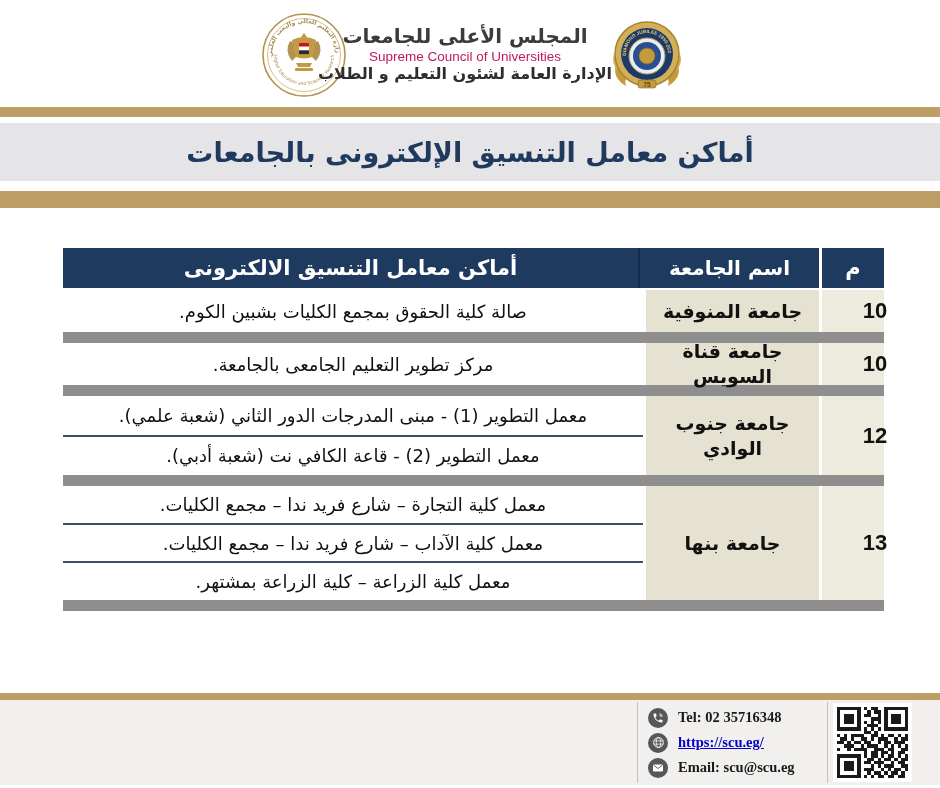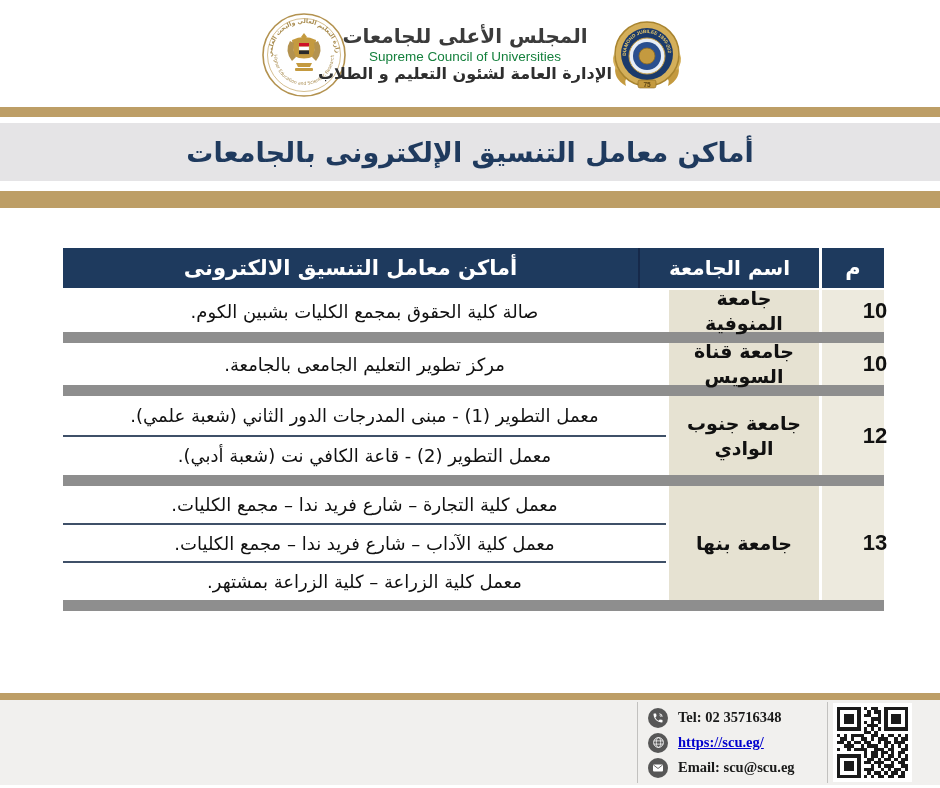--- a/index.html
+++ b/index.html
@@ -8,21 +8,21 @@
     position:relative; width:940px; height:788px; background:#ffffff;
     margin:0 auto; overflow:hidden;
     font-family:"DejaVu Sans", sans-serif;
   }
   
   .hdr { position:absolute; top:0; left:0; width:940px; height:107px; background:#fff; }
   .emblem { position:absolute; left:262px; top:13px; width:84px; height:84px; }
   .medal  { position:absolute; left:604px; top:14px; width:86px; height:84px; }
   .hdr-text { position:absolute; left:315px; top:24px; width:300px; text-align:center; }
   .hdr-ar-title { font-size:20px; font-weight:bold; color:#3b3b3b; letter-spacing:0; }
-  .hdr-en-title { font-size:13.5px; color:#15803d; margin-top:1px; font-family:"Liberation Sans",sans-serif; }
+  .hdr-en-title { font-size:13.5px; color:#be185d; margin-top:1px; font-family:"Liberation Sans",sans-serif; }
   .hdr-dept { font-size:16px; font-weight:bold; color:#2e2e2e; }
   
   .gold-bar1 { position:absolute; top:107px; left:0; width:940px; height:10px; background:#bd9e66; }
   .title-band { position:absolute; top:123px; left:0; width:940px; height:58px; background:#e5e4e6;
                 display:flex; align-items:center; justify-content:center; }
   .title-band .t { font-size:27px; font-weight:bold; color:#1f3a5e; }
   .gold-bar2 { position:absolute; top:191px; left:0; width:940px; height:17px; background:#bd9e66; }
   
   .tbl { position:absolute; top:248px; left:63px; width:821px; direction:rtl; }
   .tbl-header { display:flex; height:40px; }
@@ -31,21 +31,21 @@
   .gapcol { width:3px; background:#fff; }
   .cell-uni-h { width:179px; background:#1e3a5e; color:#fff; display:flex; align-items:center; justify-content:center;
                 font-size:20px; font-weight:bold; }
   .divline-h { width:2px; background:#16294a; }
   .cell-loc-h { flex:1; background:#1e3a5e; color:#ffffff; display:flex; align-items:center; justify-content:center;
                 font-size:21px; font-weight:bold; }
   .hdr-gap { height:2px; background:#fff; }
   .group { display:flex; }
   .cell-num { width:62px; background:#edeade; display:flex; align-items:center; justify-content:center;
               font-size:22px; font-weight:bold; color:#111; font-family:"Liberation Sans","DejaVu Sans",sans-serif;padding-left:44px; }
-  .cell-uni { width:150px; background:#e6e2d2; display:flex; align-items:center; justify-content:center;
+  .cell-uni { width:173px; background:#e6e2d2; display:flex; align-items:center; justify-content:center;
               font-size:19px; font-weight:bold; color:#111; text-align:center; padding:0 6px; line-height:1.3; }
   .cell-locs { flex:1; background:#fff; display:flex; flex-direction:column; }
   .loc-line { flex:1; display:flex; align-items:center; justify-content:center;
               font-size:18px; color:#111; text-align:center; padding:0 8px; }
   .loc-sep { height:2px; background:#3f5068; }
   .graybar { height:11px; background:#8e8e8e; }
   
   .foot-goldline { position:absolute; top:693px; left:0; width:940px; height:7px; background:#bd9e66; }
   .footer { position:absolute; top:700px; left:0; width:940px; height:85px; background:#f1f0ee; }
   .vdiv { position:absolute; top:702px; width:1px; height:81px; background:#c2c1bf; }

